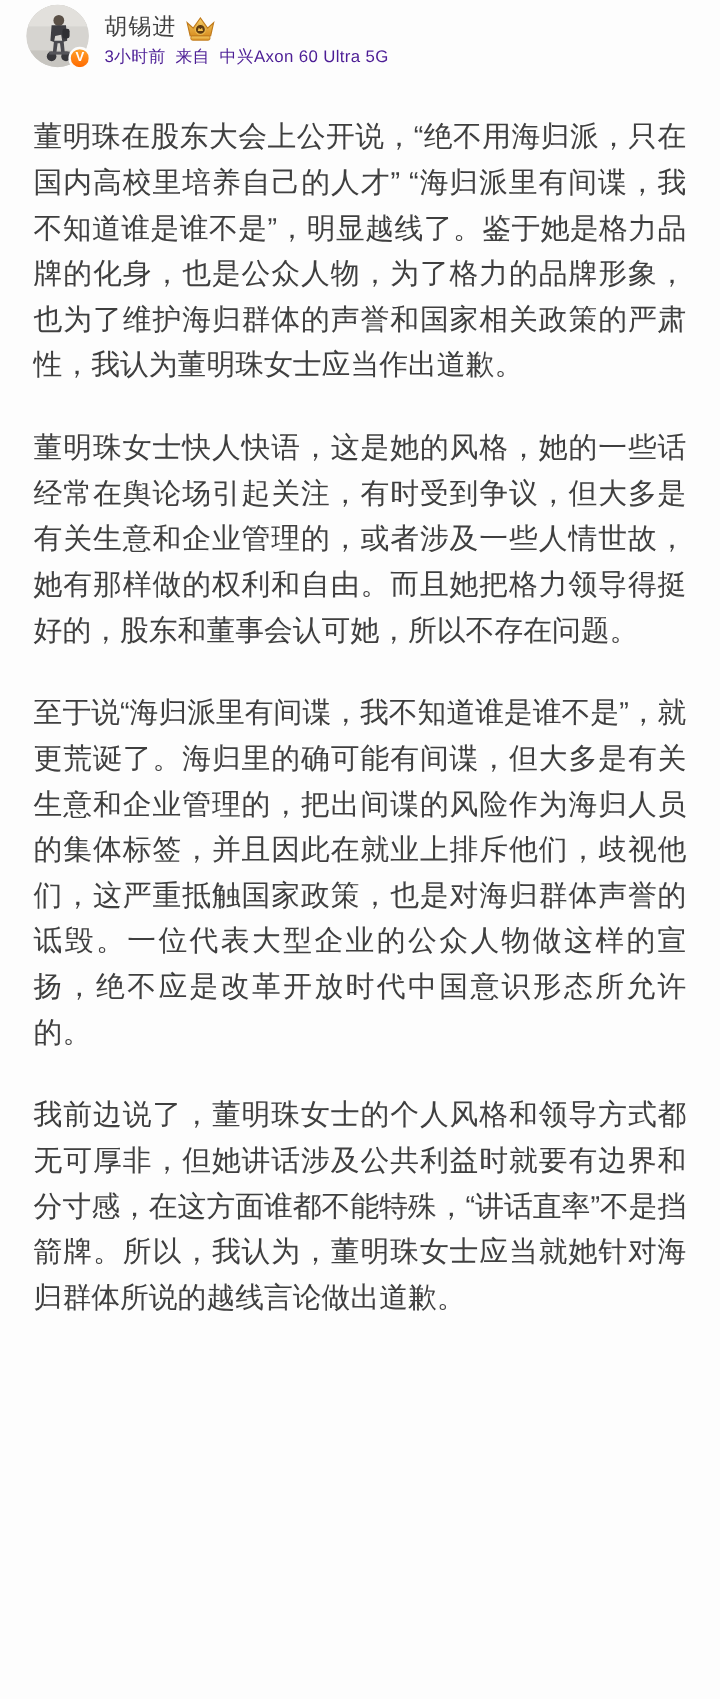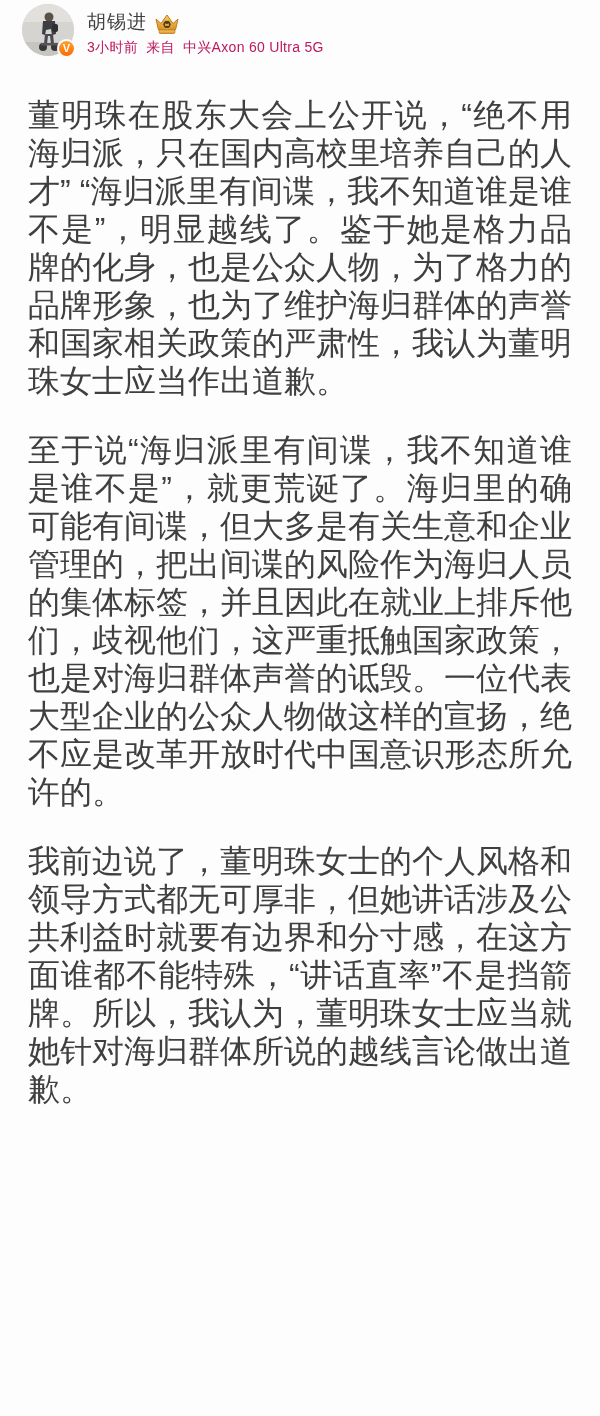--- a/index.html
+++ b/index.html
@@ -71,33 +71,33 @@
     cursor: pointer;
   }
   .crown {
     width: 26px;
     height: 22px;
     display: inline-block;
   }
   .meta-row {
     margin-top: 4px;
     font-size: 14px;
-    color: #be185d;
+    color: #4c1d95;
     letter-spacing: 0.3px;
   }
   .meta-row span { margin-right: 4px; }
   .post-source { cursor: pointer; }
 
   
   .post-content {
     padding: 30px 28px 0 28px;
   }
   .post-content p {
     margin: 0 0 31px 0;
-    font-size: 32px;
+    font-size: 24px;
     line-height: 38px;
     color: #3f3f3f;
     text-align: justify;
     word-break: break-all;
   }
 </style>
 </head>
 <body>
 
 <div class="page">
@@ -150,17 +150,18 @@
       <div class="meta-row">
         <span>3小时前</span>
         <span>来自</span>
         <span class="post-source">中兴Axon 60 Ultra 5G</span>
       </div>
     </div>
   </header>
 
   <main class="post-content">
     <p>董明珠在股东大会上公开说，“绝不用海归派，只在国内高校里培养自己的人才” “海归派里有间谍，我不知道谁是谁不是”，明显越线了。鉴于她是格力品牌的化身，也是公众人物，为了格力的品牌形象，也为了维护海归群体的声誉和国家相关政策的严肃性，我认为董明珠女士应当作出道歉。</p>
+    <p>董明珠女士快人快语，这是她的风格，她的一些话经常在舆论场引起关注，有时受到争议，但大多是有关生意和企业管理的，或者涉及一些人情世故，她有那样做的权利和自由。而且她把格力领导得挺好的，股东和董事会认可她，所以不存在问题。</p>
     <p>至于说“海归派里有间谍，我不知道谁是谁不是”，就更荒诞了。海归里的确可能有间谍，但大多是有关生意和企业管理的，把出间谍的风险作为海归人员的集体标签，并且因此在就业上排斥他们，歧视他们，这严重抵触国家政策，也是对海归群体声誉的诋毁。一位代表大型企业的公众人物做这样的宣扬，绝不应是改革开放时代中国意识形态所允许的。</p>
     <p>我前边说了，董明珠女士的个人风格和领导方式都无可厚非，但她讲话涉及公共利益时就要有边界和分寸感，在这方面谁都不能特殊，“讲话直率”不是挡箭牌。所以，我认为，董明珠女士应当就她针对海归群体所说的越线言论做出道歉。</p>
   </main>
 
 </div>
 
 </body></html>

